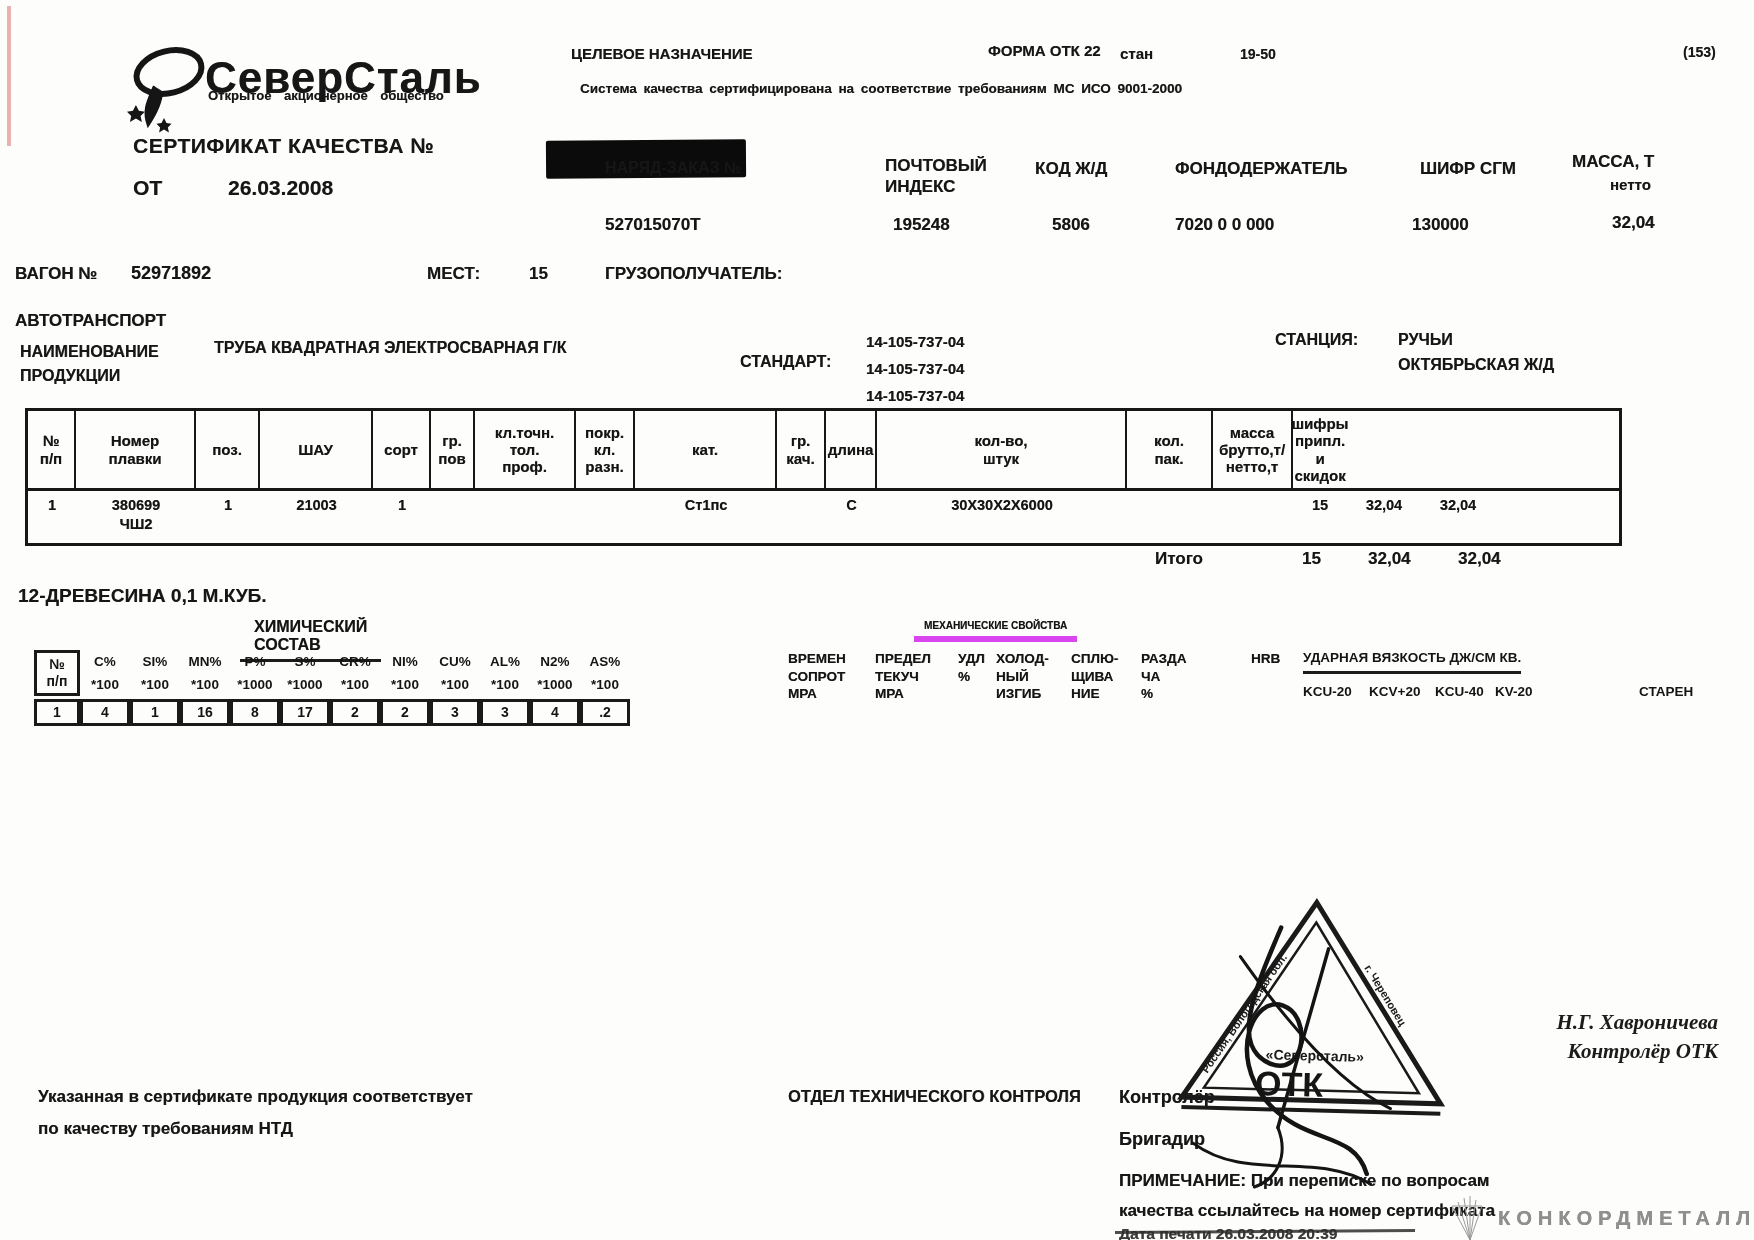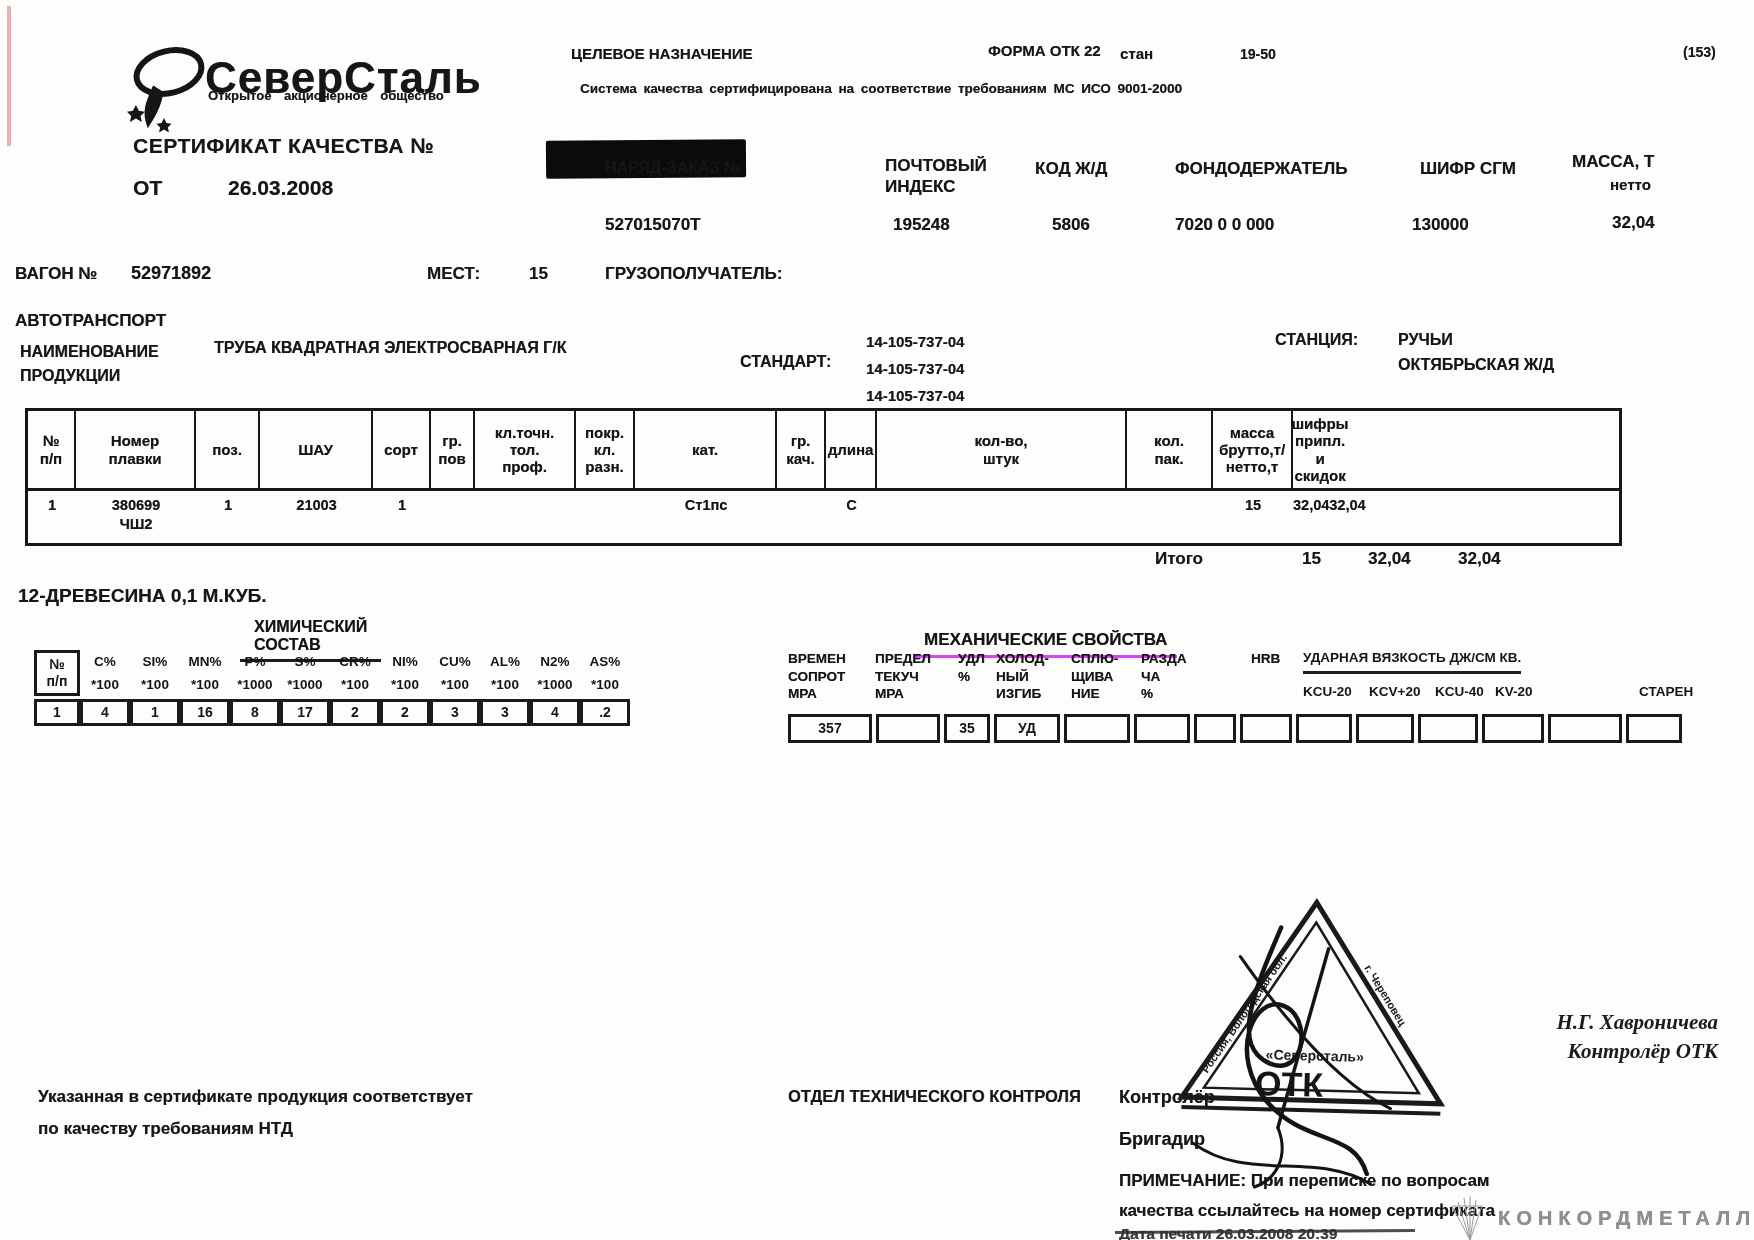--- a/index.html
+++ b/index.html
@@ -38,21 +38,21 @@
   
   .chem { position:absolute; left:30px; top:618px; }
   .chem-title { position:absolute; left:210px; top:0; font-size:16px; font-weight:bold; padding:0 14px 5px 14px; border-bottom:3px solid #1c1c1c; text-shadow:0.3px 0.3px 0 rgba(20,20,20,.55); }
   .chem-grid { position:absolute; left:4px; top:32px; display:grid; grid-template-columns:46px repeat(11, 50px); }
   .chem-num { grid-row:1 / 3; border:3px solid #1a1a1a; display:flex; align-items:center; justify-content:center; text-align:center; font-size:14px; font-weight:bold; white-space:pre-line; line-height:1.2; }
   .chem-el, .chem-mult { text-align:center; font-size:13.5px; font-weight:bold; padding:4px 0; }
   .chem-val { border:3px solid #1a1a1a; margin-top:3px; text-align:center; font-size:14px; font-weight:bold; padding:2px 0 3px 0; min-height:27px; }
 
   
   .mech { position:absolute; left:788px; top:618px; width:915px; height:135px; }
-  .mech-title { position:absolute; left:126px; top:12px; font-size:17px; font-weight:bold; padding:0 10px 5px 10px; border-bottom:3px solid #d946ef; text-shadow:0.3px 0.3px 0 rgba(20,20,20,.55); }
+  .mech-title { position:absolute; left:126px; top:2px; font-size:10px; font-weight:bold; padding:0 10px 5px 10px; border-bottom:6px solid #d946ef; text-shadow:0.3px 0.3px 0 rgba(20,20,20,.55); }
   .mech-col { position:absolute; top:32px; font-size:13.5px; font-weight:bold; white-space:pre-line; line-height:1.3; text-shadow:0.3px 0.3px 0 rgba(20,20,20,.55); }
   .impact-title { position:absolute; left:515px; top:32px; font-size:13.5px; font-weight:bold; padding-bottom:6px; border-bottom:3px solid #1c1c1c; }
   .impact-col { position:absolute; top:66px; font-size:13.5px; font-weight:bold; }
   .mech-vals { position:absolute; left:0; top:96px; display:flex; }
   .mech-vals > div { border:3px solid #191919; margin-right:4px; height:29px; text-align:center; font-size:14px; font-weight:bold; padding-top:3px; }
 
   .sign-block { text-align:right; font-family:"Liberation Serif", serif; font-style:italic; font-weight:600; color:#1b1b1b; }
   .wm-text { letter-spacing:6px; color:#8f8f8f; font-weight:bold; }
   .strike { position:absolute; background:#2e2e2e; opacity:.85; }
 </style>
@@ -157,20 +157,21 @@
 ЧШ2</div>
       <div>1</div>
       <div>21003</div>
       <div>1</div>
       <div></div>
       <div></div>
       <div></div>
       <div>Ст1пс</div>
       <div></div>
       <div>С</div>
+      <div>30Х30Х2Х6000</div>
       <div></div>
       <div></div>
       <div>15</div>
       <div class="mass-cell">
         <span>32,04</span>
         <span>32,04</span>
       </div>
       <div></div>
     </div>
   </div>
@@ -243,36 +244,20 @@
     <div class="mech-col" style="left:353px;">РАЗДА
 ЧА
 %</div>
     <div class="mech-col" style="left:463px;">HRB</div>
     <div class="impact-title">УДАРНАЯ ВЯЗКОСТЬ ДЖ/СМ КВ.</div>
     <div class="impact-col" style="left:515px;">KCU-20</div>
     <div class="impact-col" style="left:581px;">KCV+20</div>
     <div class="impact-col" style="left:647px;">KCU-40</div>
     <div class="impact-col" style="left:707px;">KV-20</div>
     <div class="impact-col" style="left:851px;">СТАРЕН</div>
-    <div class="mech-vals">
-      <div style="width:84px;">357</div>
-      <div style="width:64px;"></div>
-      <div style="width:46px;">35</div>
-      <div style="width:66px;">УД</div>
-      <div style="width:66px;"></div>
-      <div style="width:56px;"></div>
-      <div style="width:42px;"></div>
-      <div style="width:52px;"></div>
-      <div style="width:56px;"></div>
-      <div style="width:58px;"></div>
-      <div style="width:60px;"></div>
-      <div style="width:62px;"></div>
-      <div style="width:74px;"></div>
-      <div style="width:56px;"></div>
-    </div>
   </div>
 
   <div class="t" style="left:38px;top:1086px;font-size:17px;">Указанная в сертификате продукция соответствует</div>
   <div class="t" style="left:38px;top:1118px;font-size:17px;">по качеству требованиям НТД</div>
   <div class="t" style="left:788px;top:1086px;font-size:16.5px;">ОТДЕЛ ТЕХНИЧЕСКОГО КОНТРОЛЯ</div>
   <div class="t" style="left:1119px;top:1086px;font-size:18px;">Контролёр</div>
   <div class="t" style="left:1119px;top:1128px;font-size:18px;">Бригадир</div>
   <div class="t" style="left:1119px;top:1170px;font-size:17px;"><span>ПРИМЕЧАНИЕ:</span> <span>При переписке по вопросам</span></div>
   <div class="t" style="left:1119px;top:1200px;font-size:17px;">качества ссылайтесь на номер сертификата</div>
   <div class="t" style="left:1119px;top:1224px;font-size:15.5px;color:#3a3a3a;">Дата печати 26.03.2008 20:39</div>

